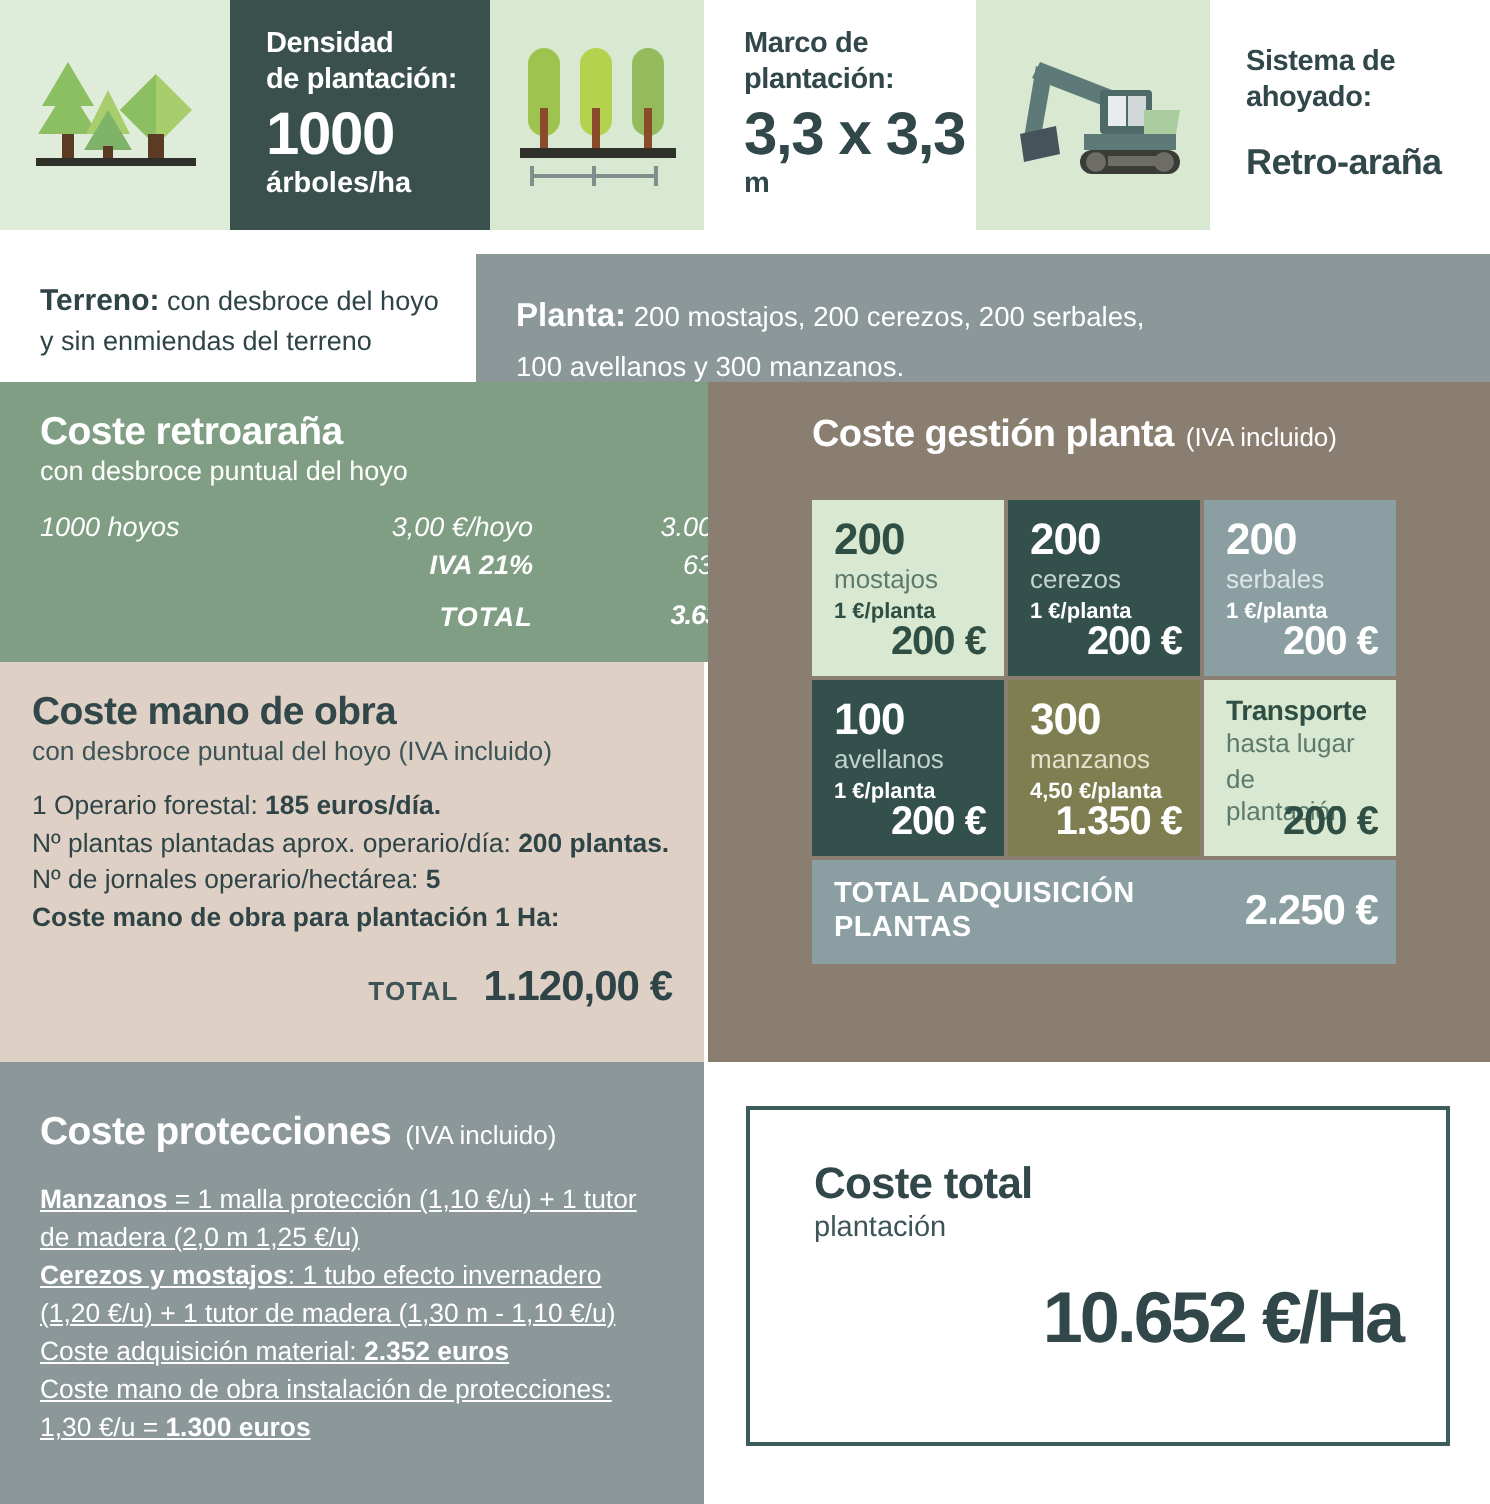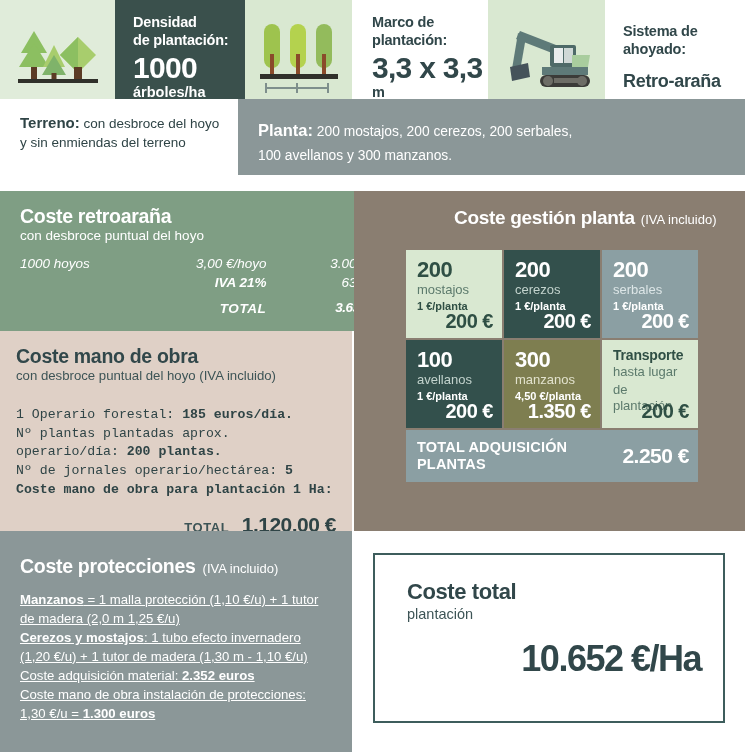--- a/index.html
+++ b/index.html
@@ -24,21 +24,21 @@
 
   .hdr-text { padding-left:18px; }
   .hdr-lbl { font-weight:bold; font-size:14.5px; line-height:1.22; letter-spacing:-0.2px; }
   .hdr-big { font-weight:bold; font-size:30px; line-height:1.04; letter-spacing:-0.7px; margin-top:3px; }
   .hdr-sub { font-weight:bold; font-size:14.5px; line-height:1.2; }
   .hdr-dark  { color:#31474a; }
   .hdr-white { color:#ffffff; }
   .hdr-answer { font-weight:bold; font-size:18px; color:#31474a; margin-top:12px; letter-spacing:-0.3px; }
 
   
-  .row2 { position:absolute; left:0; top:99px; width:745px; height:76px; }
+  .row2 { position:absolute; left:0; top:127px; width:745px; height:76px; }
   .terreno { position:absolute; left:0; top:0; width:238px; height:76px; background:#ffffff;
              padding:14px 14px 0 20px; }
   .planta  { position:absolute; left:238px; top:0; width:507px; height:76px; background:#8b9798;
              padding:17px 14px 0 20px; }
   .terreno-txt { font-size:13.5px; line-height:1.38; color:#2f4446; }
   .terreno-txt b { font-weight:bold; font-size:15px; }
   .planta-txt { font-size:13.8px; line-height:1.72; color:#ffffff; }
   .planta-txt b { font-weight:bold; font-size:16.5px; }
 
   
@@ -52,35 +52,35 @@
   .ct-m { text-align:right; padding-right:22px !important; }
   .ct-r { text-align:right; }
   .bold { font-weight:bold; }
   .tot-lbl { font-weight:bold; font-size:13px; letter-spacing:0.6px; }
   .tot-val { font-weight:bold; font-size:21px; letter-spacing:-0.5px; }
 
   .mano { position:absolute; left:0; top:331px; width:352px; height:200px; background:#dfd0c6;
           padding:14px 16px 0 16px; color:#2f4446; }
   .mano h2 { font-size:19.5px; font-weight:bold; color:#31474a; letter-spacing:-0.3px; }
   .mano .sub { font-size:13.2px; color:#3d5456; }
-  .mano .lines { margin-top:23px; font-size:13.2px; line-height:1.42; color:#2f4446;font-family:Liberation Mono, monospace; }
+  .mano .lines { margin-top:11px; font-size:13.2px; line-height:1.42; color:#2f4446; }
   .mano .lines b { font-weight:bold; }
   .mano-total { margin-top:13px; text-align:right; color:#2f4446; }
   .mano-total .tot-lbl { color:#3d5456; }
   .mano-total .tot-val { color:#2f4446; margin-left:8px; }
 
   .prot { position:absolute; left:0; top:531px; width:352px; height:221px; background:#8b9798;
           padding:24px 20px 0 20px; color:#ffffff; }
   .prot h2 { font-size:19.5px; font-weight:bold; display:inline; letter-spacing:-0.3px; }
   .prot .iva { font-size:13px; display:inline; margin-left:7px; }
   .prot .body { margin-top:12px; font-size:13.2px; line-height:1.44;text-decoration:underline; }
   .prot .body b { font-weight:bold; }
 
   
-  .gestion { position:absolute; left:354px; top:191px; width:391px; height:340px; background:#8a7e71;padding-left:48px; }
+  .gestion { position:absolute; left:354px; top:191px; width:391px; height:340px; background:#8a7e71; }
   .gestion .title { padding:16px 0 0 52px; color:#ffffff; }
   .gestion .title h2 { font-size:19px; font-weight:bold; display:inline; letter-spacing:-0.3px; }
   .gestion .title .iva { font-size:13px; display:inline; margin-left:6px; }
 
   .grid { position:absolute; left:52px; top:59px; width:292px; }
   .grid-row { display:flex; gap:2px; margin-bottom:2px; }
   .card { flex:1; height:88px; padding:8px 9px 0 11px; position:relative; }
   .card .num  { font-size:22px; font-weight:bold; line-height:1.05; letter-spacing:-0.5px; }
   .card .name { font-size:13px; line-height:1.25; margin-top:1px; }
   .card .unit { font-size:11px; font-weight:bold; margin-top:2px; }

